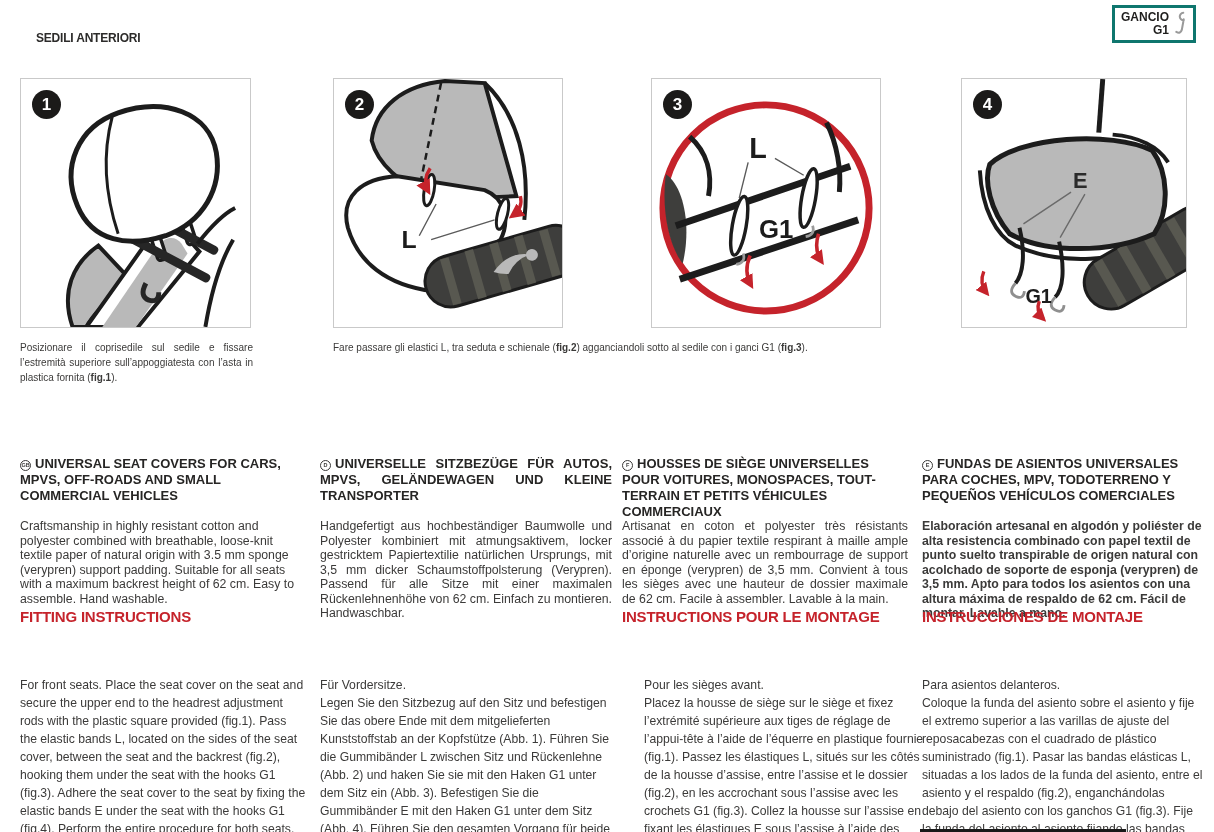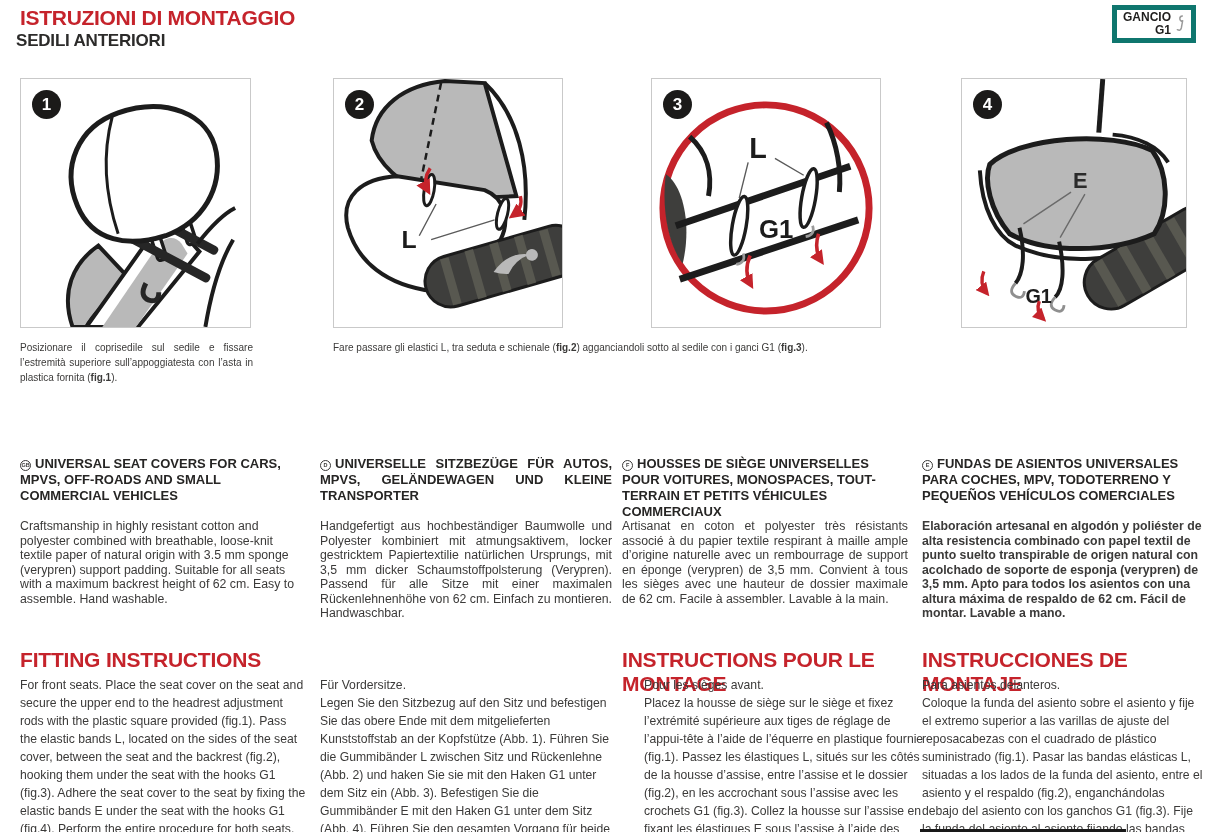--- a/index.html
+++ b/index.html
@@ -10,23 +10,23 @@
   }
   *{box-sizing:border-box;}
   html,body{margin:0;padding:0;background:#ffffff;}
   #page{
     position:relative;width:1214px;height:832px;background:#ffffff;overflow:hidden;
     font-family:"Liberation Sans",sans-serif;color:var(--ink);
   }
   .abs{position:absolute;}
   
   .title{left:20px;top:6px;font-size:21px;font-weight:bold;color:var(--red);letter-spacing:-0.3px;}
-  .subtitle{left:16px;top:31px;font-size:17px;font-weight:bold;color:#2c2b2a;letter-spacing:-0.2px;}
+  .subtitle{left:36px;top:31px;font-size:12px;font-weight:bold;color:#2c2b2a;letter-spacing:-0.2px;}
   .hook-box{
-    left:1112px;top:5px;width:84px;height:38px;border:5px solid #0f766e;background:#fff;
+    left:1112px;top:5px;width:84px;height:38px;border:3px solid #0f766e;background:#fff;
     display:flex;align-items:center;justify-content:flex-end;padding:0 6px;gap:4px;
   }
   .hook-box .lbl{text-align:right;font-weight:bold;font-size:12px;line-height:13px;color:#1f1e1d;}
   
   .fig-panel{top:78px;height:250px;background:#fff;border:1px solid var(--panel-border);}
   .fig-panel svg{position:absolute;left:0;top:0;width:100%;height:100%;}
   .badge{
     position:absolute;left:11px;top:11px;width:29px;height:29px;border-radius:50%;
     background:#1b1a19;color:#fff;font-weight:bold;font-size:17px;
     display:flex;align-items:center;justify-content:center;z-index:2;
@@ -37,30 +37,29 @@
   .lang-head{top:456px;font-size:13px;line-height:16px;font-weight:bold;color:#262524;}
   .lang-icon{
     display:inline-flex;align-items:center;justify-content:center;
     width:11px;height:11px;border:1.4px solid #3a3938;border-radius:50%;
     font-size:5.5px;font-weight:bold;color:#3a3938;letter-spacing:-0.2px;
     position:relative;top:-1px;margin-right:4px;
   }
   .lang-body{top:519px;font-size:12.3px;line-height:14.5px;color:var(--body);}
   .just{text-align:justify;}
   
-  .fit-head{top:648px;font-size:21px;font-weight:bold;color:var(--red);letter-spacing:-0.2px;}
+  .fit-head{top:608px;font-size:15px;font-weight:bold;color:var(--red);letter-spacing:-0.2px;}
   .fit-body{top:676px;font-size:12.2px;line-height:18px;color:var(--body);white-space:pre-line;}
   .bottom-rule{left:920px;top:829px;width:206px;height:3px;background:#191919;}
 </style>
 </head>
 <body>
 
 <div id="page">
 
-  <div class="abs title">ISTRUZIONI DI MONTAGGIO</div>
   <div class="abs subtitle">SEDILI ANTERIORI</div>
 
   <div class="abs hook-box">
     <div class="lbl">
       <div>GANCIO</div>
       <div>G1</div>
     </div>
     <svg width="15" height="30" viewBox="0 0 15 30">
       <path d="M11,3 a4,4 0 1 0 0.5,8 M11.5,10 L9.5,21 q-1.5,5 -6,2.5" fill="none" stroke="#9a9a9a" stroke-width="2.2" stroke-linecap="round"></path>
     </svg>

